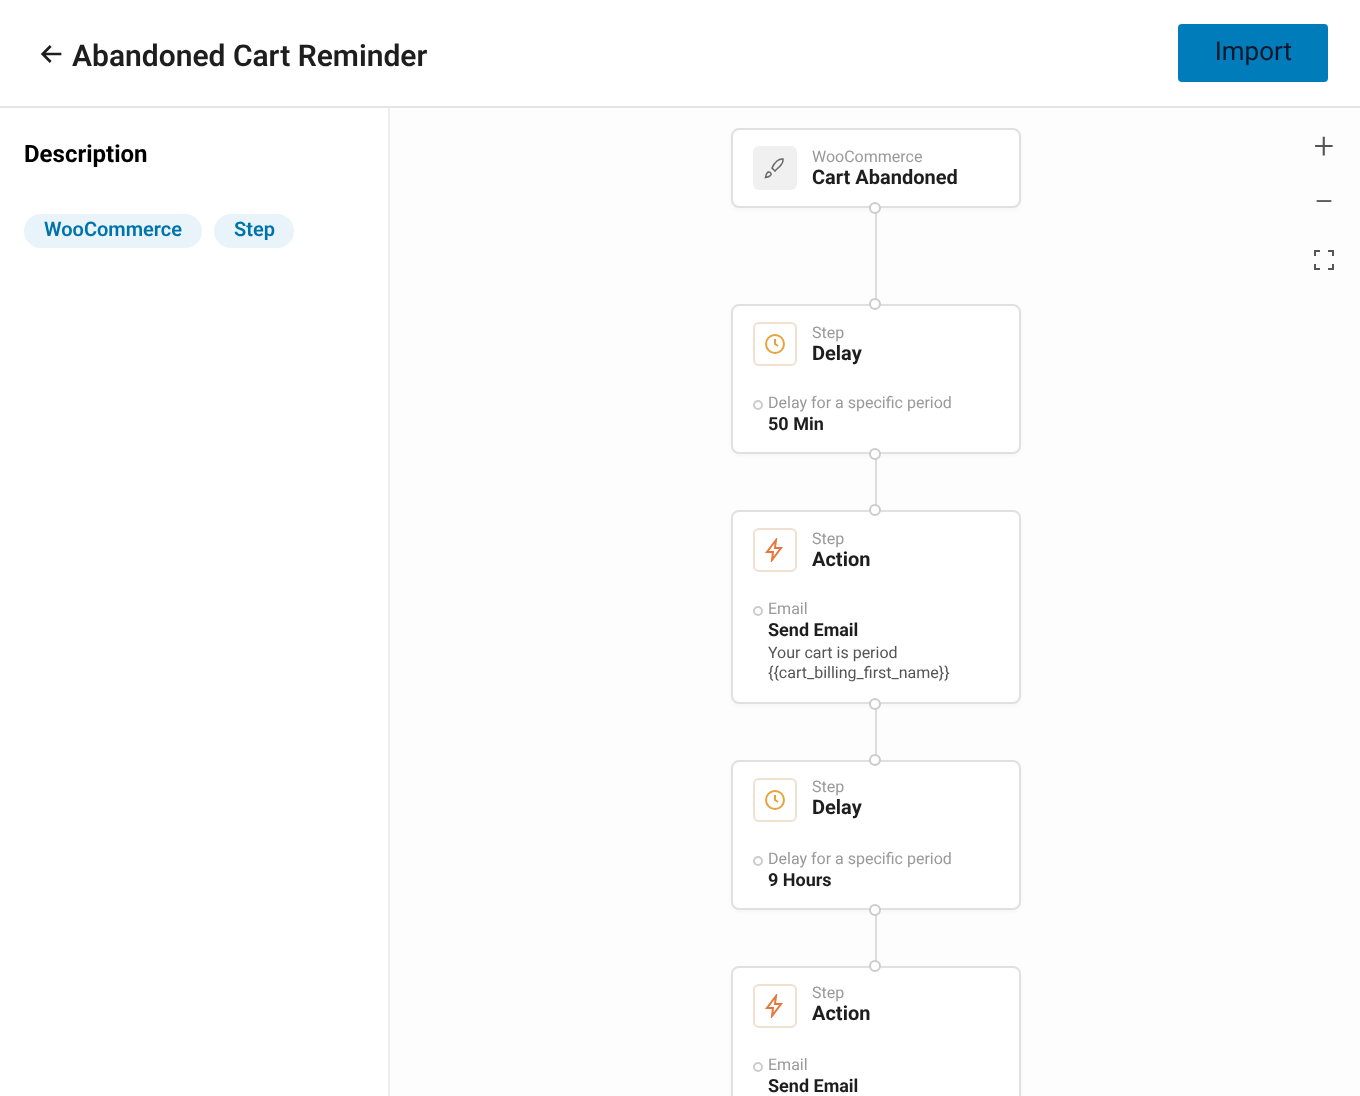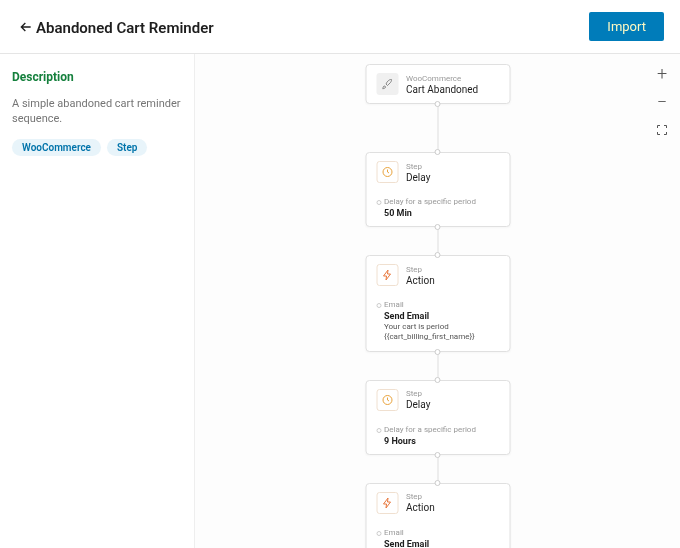--- a/index.html
+++ b/index.html
@@ -2,41 +2,41 @@
 <html><head>
 <meta charset="utf-8">
 <style>
 *{margin:0;padding:0;box-sizing:border-box;font-family:-apple-system,BlinkMacSystemFont,"Segoe UI",Roboto,sans-serif}
 body{background:#fff;width:680px;height:548px;overflow:hidden}
 .header{display:flex;align-items:center;justify-content:space-between;padding:12px 16px;border-bottom:1px solid #e5e5e5}
 .header-left{display:flex;align-items:flex-end;gap:0}
 .back-arrow{cursor:pointer;display:flex;align-items:center;justify-content:center;width:20px;height:20px}
 .back-arrow svg{width:16px;height:16px;stroke:#1e1e1e;stroke-width:2;fill:none}
 .title{font-size:15px;font-weight:600;color:#1e1e1e}
-.import-btn{background:#007cba;color:#fef9c3;border:none;padding:7px 18px;font-size:13px;border-radius:2px;cursor:pointer;font-weight:400}
+.import-btn{background:#007cba;color:#0f172a;border:none;padding:7px 18px;font-size:13px;border-radius:2px;cursor:pointer;font-weight:400}
 .main{display:flex;height:calc(100% - 49px)}
 .sidebar{width:195px;padding:16px 12px;border-right:1px solid #eee}
-.desc-title{font-size:12px;font-weight:700;color:#15803d;margin-bottom:12px}
+.desc-title{font-size:12px;font-weight:700;color:#000000;margin-bottom:23px}
 .desc-text{font-size:11px;color:#757575;line-height:1.4;margin-bottom:12px}
 .tags{display:flex;gap:6px;flex-wrap:wrap}
 .tag{background:#e8f4fa;color:#0073aa;font-size:10px;font-weight:600;padding:3px 10px;border-radius:10px}
 .canvas{flex:1;position:relative;background:#fdfdfd;overflow:hidden}
 .controls{position:absolute;top:12px;right:10px;display:flex;flex-direction:column;gap:12px}
 .ctrl{width:16px;height:16px;cursor:pointer;display:flex;align-items:center;justify-content:center;color:#555;font-size:18px;font-weight:300;line-height:1}
 .flow{position:absolute;left:50%;transform:translateX(-50%);top:10px;display:flex;flex-direction:column;align-items:center}
 .node{background:#fff;border:1px solid #e0e0e0;border-radius:4px;width:145px;padding:8px 10px;box-shadow:0 1px 2px rgba(0,0,0,0.03)}
 .node-head{display:flex;align-items:center;gap:8px}
 .node-icon{width:22px;height:22px;border-radius:3px;display:flex;align-items:center;justify-content:center;flex-shrink:0}
 .icon-rocket{background:#f0f0f0}
 .icon-delay{border:1px solid #f0e0d0}
 .icon-action{border:1px solid #f0e0d0}
 .node-icon svg{width:12px;height:12px}
 .node-labels{display:flex;flex-direction:column;gap:1px}
 .node-type{font-size:8px;color:#999;font-weight:400}
-.node-title{font-size:10px;font-weight:400;color:#1e1e1e}
+.node-title{font-size:10px;font-weight:700;color:#1e1e1e}
 .node-body{margin-top:8px;padding-top:6px}
 .body-label{font-size:8px;color:#999;margin-bottom:2px;position:relative;padding-left:8px}
 .body-label:before{content:"";position:absolute;left:0;top:3px;width:3px;height:3px;border:1px solid #ccc;border-radius:50%}
 .body-title{font-size:9px;font-weight:700;color:#1e1e1e;padding-left:8px}
 .body-sub{font-size:8px;color:#555;padding-left:8px;line-height:1.3;margin-top:1px}
 .connector{width:1px;background:#ddd;position:relative}
 .connector.short{height:48px}
 .connector.long{height:28px}
 .dot{width:6px;height:6px;background:#fff;border:1px solid #ccc;border-radius:50%;position:absolute;left:50%;transform:translateX(-50%)}
 .dot.top{top:-3px}
@@ -53,21 +53,20 @@
         </svg>
     </div>
     <div class="title">Abandoned Cart Reminder</div>
   </div>
   <button class="import-btn">Import</button>
 </div>
 
 <div class="main">
   <div class="sidebar">
     <div class="desc-title">Description</div>
-    <div class="desc-text">A simple abandoned cart reminder sequence.</div>
     <div class="tags">
       <span class="tag">WooCommerce</span>
       <span class="tag">Step</span>
     </div>
   </div>
 
   <div class="canvas">
     <div class="controls">
       <div class="ctrl">+</div>
       <div class="ctrl">−</div>

